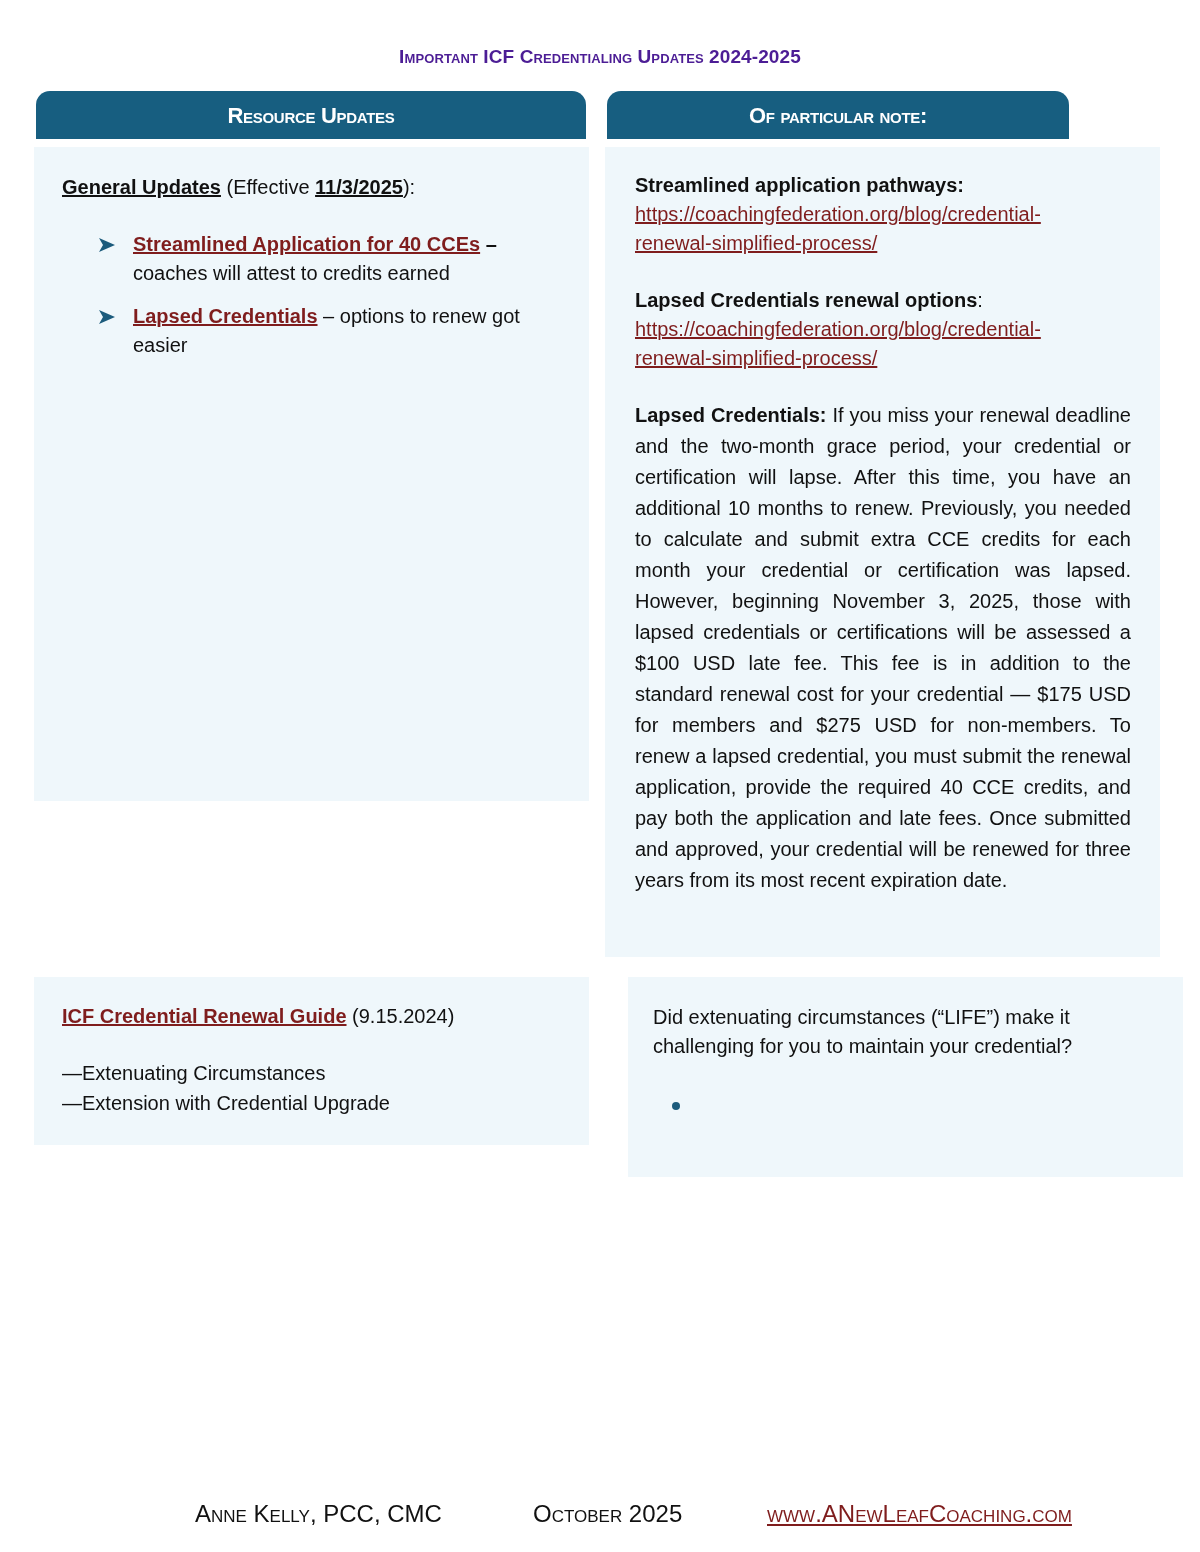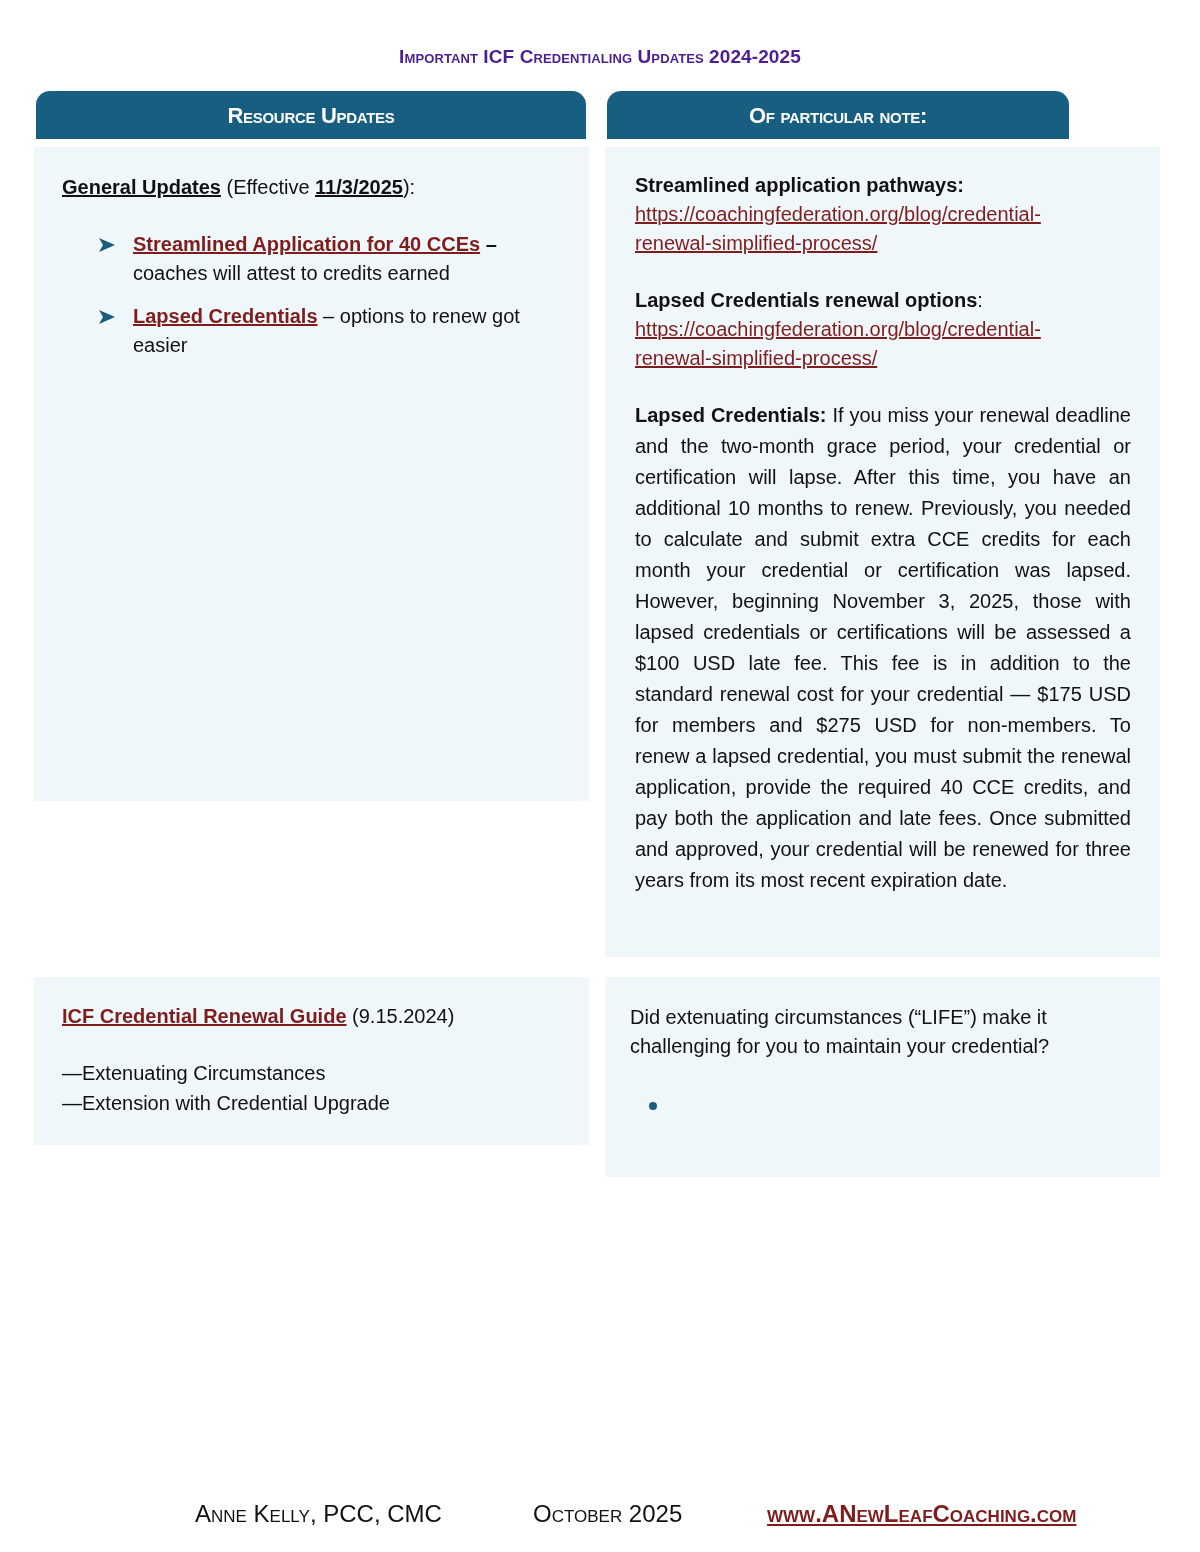--- a/index.html
+++ b/index.html
@@ -18,21 +18,21 @@
       border-radius: 14px 14px 0 0; color: #fff; font-weight: bold;
       font-size: 22px; text-align: center; line-height: 50px; font-variant: small-caps;
       letter-spacing: -0.3px;
     }
     .hdr.left { left: 36px; width: 550px; }
     .hdr.right { left: 607px; width: 462px; }
     .panel { position: absolute; background: #eff7fb; }
     .p1 { left: 34px; top: 147px; width: 555px; height: 654px; }
     .p2 { left: 605px; top: 147px; width: 555px; height: 810px; }
     .p3 { left: 34px; top: 977px; width: 555px; height: 168px; }
-    .p4 { left: 605px; top: 977px; width: 555px; height: 200px; }
+    .p4 { left: 628px; top: 977px; width: 555px; height: 200px; }
     .t { position: absolute; font-size: 20px; line-height: 29px; }
     a, .lnk { color: #7f1d1d; text-decoration: underline; }
     .u { text-decoration: underline; }
     b { font-weight: bold; }
     .arrow { position: absolute; width: 18px; height: 18px; }
     .justify { text-align: justify; text-align-last: left; line-height: 31px; }
     .bullet-dot { position: absolute; width: 8px; height: 8px; border-radius: 50%; background: #1b5b7c; }
     .footer { position: absolute; top: 1500px; font-size: 24px; font-variant: small-caps; }
   </style>
 </head>
@@ -91,13 +91,13 @@
 
 <div class="panel p4">
   <div class="t" style="left:25px; top:26px; width:520px;">
     <span>Did extenuating circumstances (“LIFE”) make it</span><br><span>challenging for you to maintain your credential?</span>
   </div>
   <span class="bullet-dot" style="left:44px; top:125px;"></span>
 </div>
 
 <div class="footer" style="left:195px;">Anne Kelly, PCC, CMC</div>
 <div class="footer" style="left:533px;">October 2025</div>
-<a class="footer lnk" style="left:767px;font-weight:bold;">www.ANewLeafCoaching.com</a>
+<a class="footer lnk" style="left:767px;">www.ANewLeafCoaching.com</a>
 
 </body></html>

